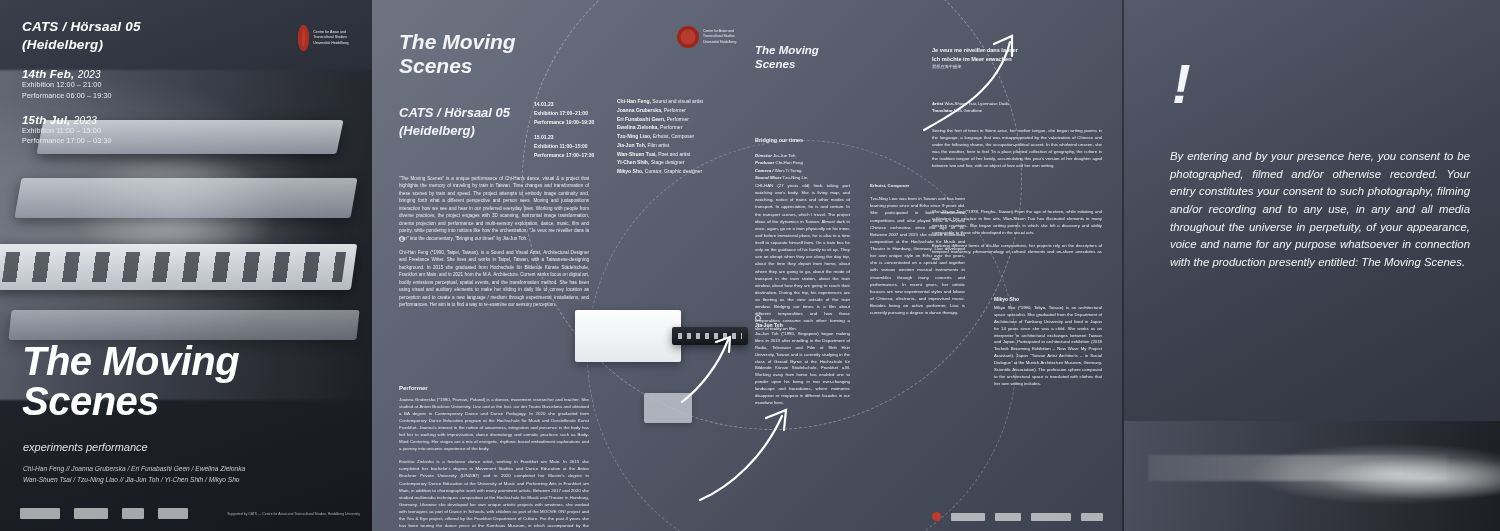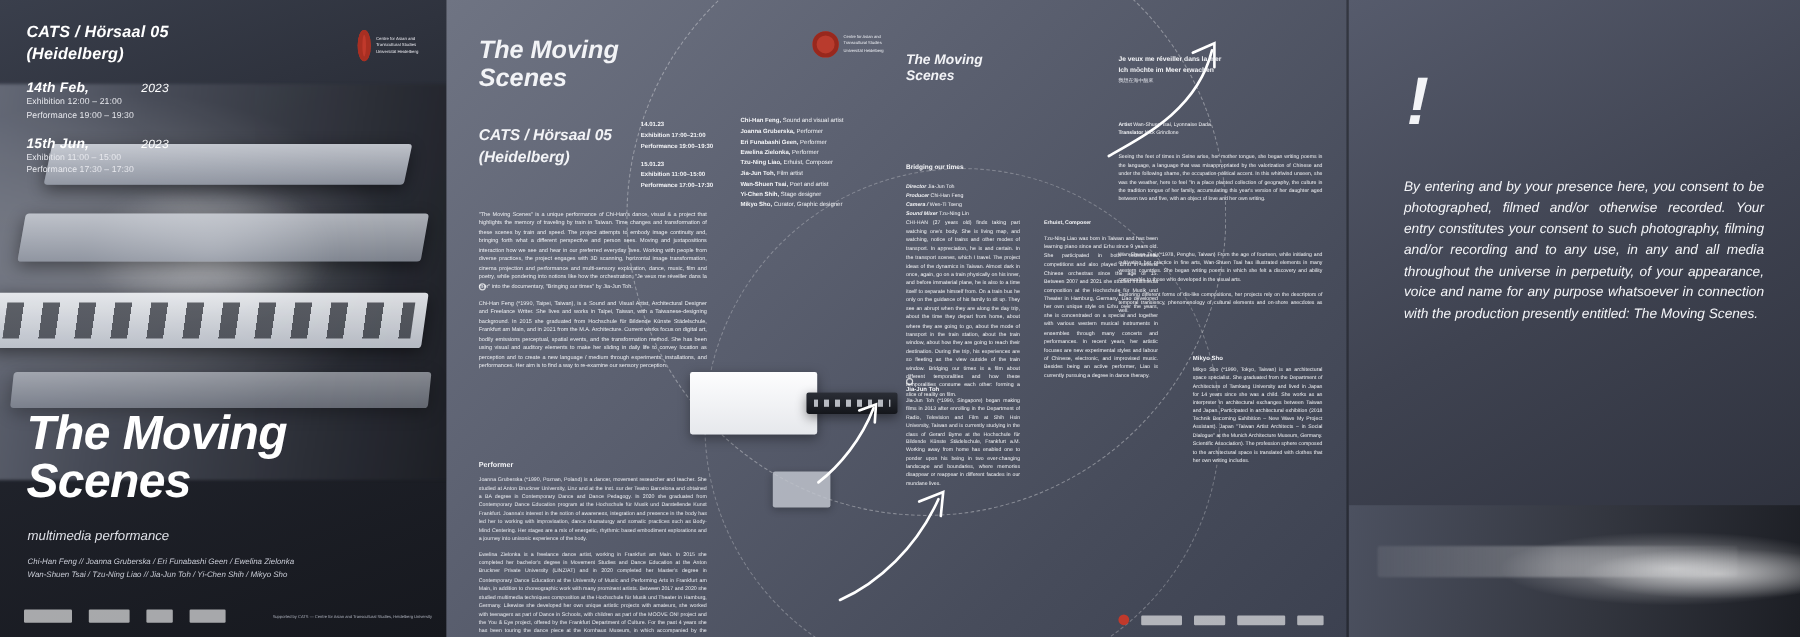--- a/index.html
+++ b/index.html
@@ -54,21 +54,21 @@
   .poster-head { position: absolute; left: 22px; top: 18px; color:#fff; }
   .poster-head .venue {
     font-style: italic; font-weight: bold; font-size: 13.5px; line-height: 1.35;
     letter-spacing:.2px;
   }
   .dates { position:absolute; left:22px; top:68px; color:#fff; }
   .date-block { margin-bottom: 12px; }
   .date-block .d {
     font-style: italic; font-weight: bold; font-size: 11.5px; letter-spacing:.2px;
   }
-  .date-block .d .yr { font-weight: normal; font-style: italic; font-size: 10px; margin-left: 40px;}
+  .date-block .d .yr { font-weight: normal; font-style: italic; font-size: 10px;}
   .date-block .l { font-size: 7.2px; line-height: 1.5; color:#e8e9ee; letter-spacing:.1px;}
   .stamp {
     position:absolute; right: 14px; top: 16px; width: 60px; height: 44px;
     display:flex; align-items:center;
   }
   .stamp .dot {
     width: 26px; height: 26px; border-radius: 50%;
     background: #c0392b;
     box-shadow: inset 0 0 0 4px #a82f22;
   }
@@ -295,35 +295,35 @@
       <div class="txt">Centre for Asian and
 Transcultural Studies
 Universität Heidelberg</div>
     </div>
 
     <div class="dates">
       <div class="date-block">
         <div class="d"><span>14th Feb,</span>
           <span class="yr">2023</span></div>
         <div class="l" style="white-space:pre-line">Exhibition 12:00 – 21:00
-Performance 19:00 – 19:30</div>
+Performance 06:00 – 19:30</div>
       </div>
       <div class="date-block">
-        <div class="d"><span>15th Jun,</span>
+        <div class="d"><span>15th Jul,</span>
           <span class="yr">2023</span></div>
         <div class="l" style="white-space:pre-line">Exhibition 11:00 – 15:00
-Performance 17:30 – 17:30</div>
+Performance 17:00 – 03:30</div>
       </div>
     </div>
 
     <div class="poster-title">
       <div>The Moving</div>
       <div>Scenes</div>
     </div>
-    <div class="poster-sub">multimedia performance</div>
+    <div class="poster-sub">experiments performance</div>
     <div class="poster-names" style="white-space:pre-line">Chi-Han Feng // Joanna Gruberska / Eri Funabashi Geen / Ewelina Zielonka
 Wan-Shuen Tsai / Tzu-Ning Liao  // Jia-Jun Toh / Yi-Chen Shih / Mikyo Sho</div>
 
     <div class="poster-logos">
       <div class="logo-chip" style="width:40px"></div>
       <div class="logo-chip" style="width:34px"></div>
       <div class="logo-chip" style="width:22px"></div>
       <div class="logo-chip" style="width:30px"></div>
     </div>
     <div class="poster-fineprint">Supported by CATS — Centre for Asian and Transcultural Studies, Heidelberg University</div>

